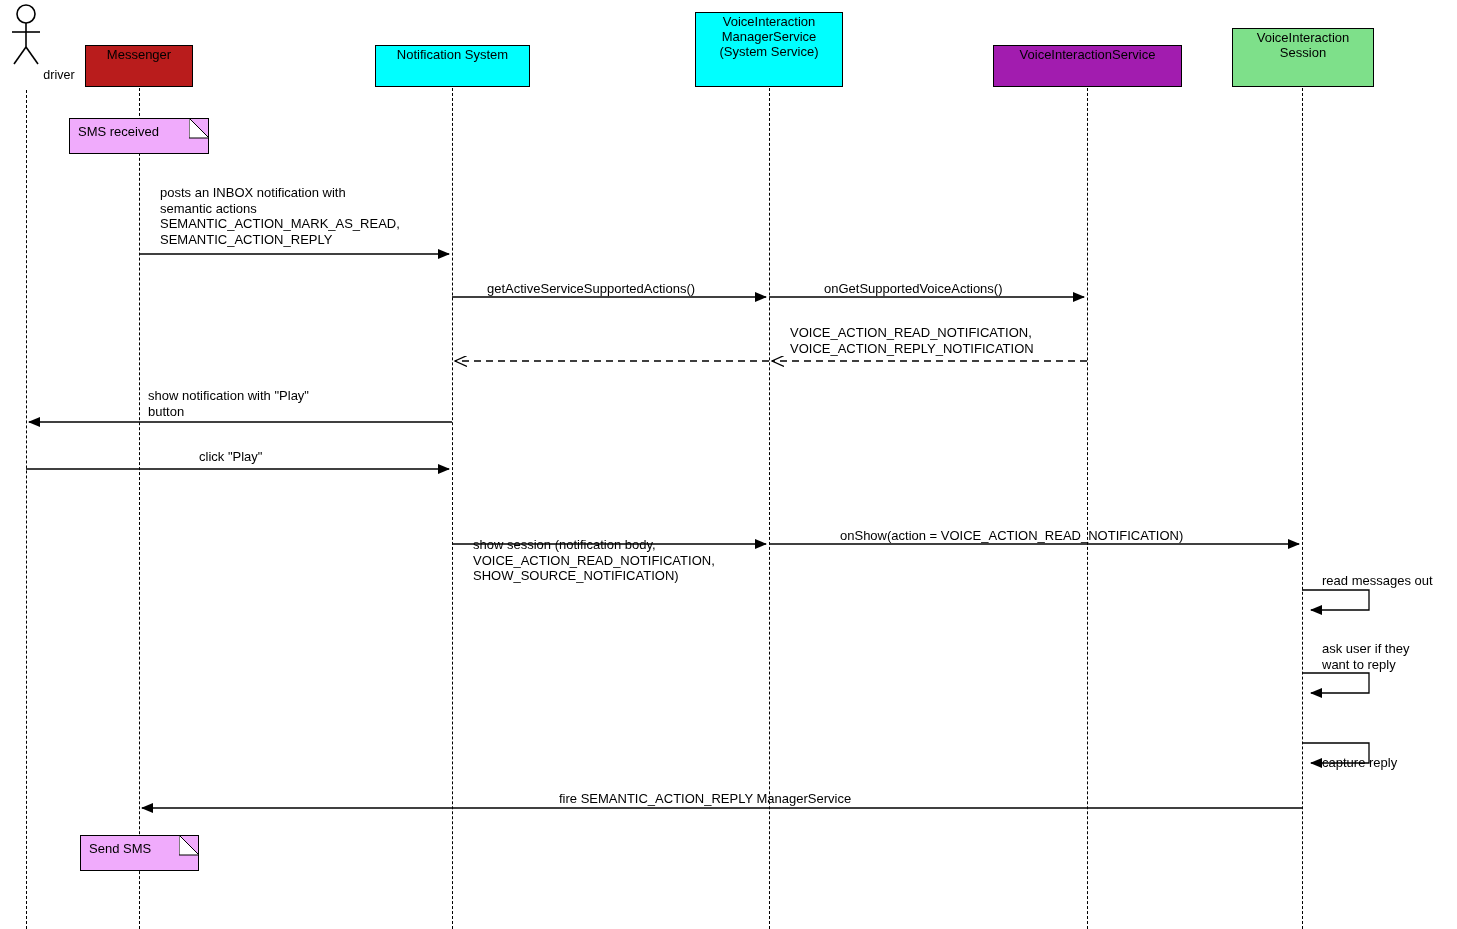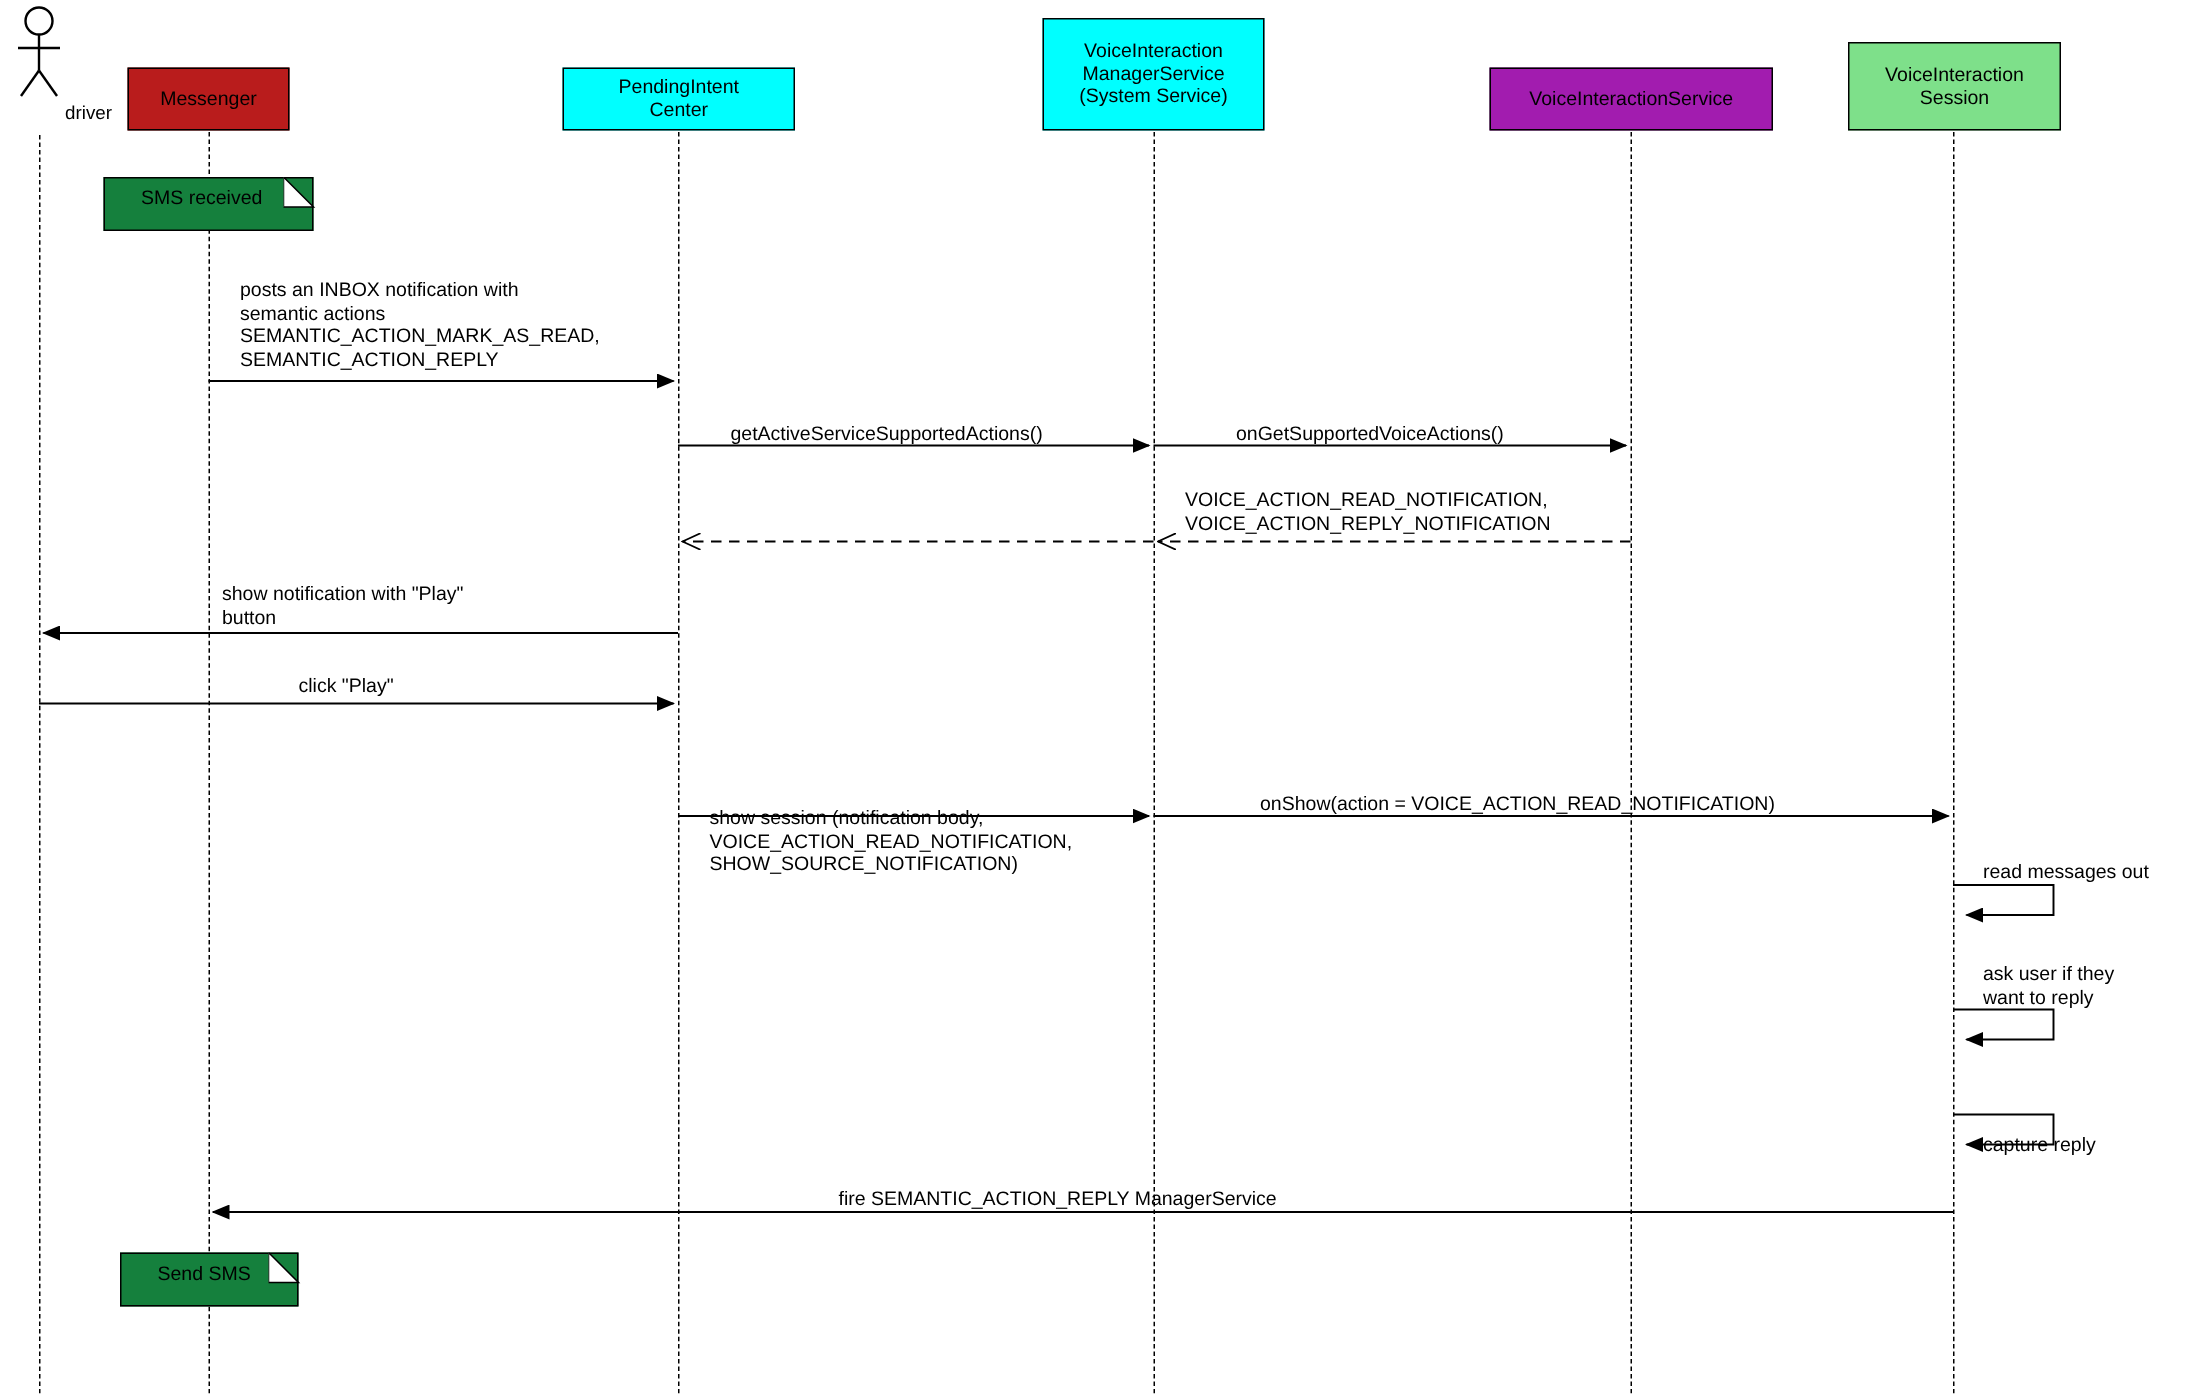--- a/index.html
+++ b/index.html
@@ -15,21 +15,20 @@
     font-size: 13px;
     color: #000000;
     overflow: hidden;
   }
   .lifeline-box {
     position: absolute;
     box-sizing: border-box;
     border: 1px solid #000000;
     text-align: center;
     display: flex;
-    align-items: center;
     justify-content: center;
     line-height: 1.15;
     padding: 2px 20px;
   }
   .lifeline-line {
     position: absolute;
     width: 0;
     border-left: 1px dashed #000000;
   }
   .actor-label {
@@ -41,22 +40,22 @@
   .msg-label {
     position: absolute;
     line-height: 1.2;
     white-space: pre;
     font-size: 13px;
   }
   .note {
     position: absolute;
     box-sizing: border-box;
     border: 1px solid #000000;
-    background: #15803d;
-    padding: 5px 24px;
+    background: #f0abfc;
+    padding: 5px 8px;
     font-size: 13px;
   }
   svg.overlay {
     position: absolute;
     left: 0; top: 0;
     width: 1457px;
     height: 929px;
     pointer-events: none;
   }
 </style>
@@ -79,21 +78,21 @@
     <line x1="26" y1="45" x2="14" y2="62" stroke="#000" stroke-width="1.6"></line>
     <line x1="26" y1="45" x2="38" y2="62" stroke="#000" stroke-width="1.6"></line>
   </svg>
   <div class="actor-label" style="left:0px; top:68px; width:54px;">driver</div>
 
   <div class="lifeline-box" style="left:85px; top:45px; width:108px; height:42px; background:#b91c1c;">
     <span>Messenger</span>
   </div>
 
   <div class="lifeline-box" style="left:375px; top:45px; width:155px; height:42px; background:#00ffff;">
-    <span>PendingIntent Center</span>
+    <span>Notification System</span>
   </div>
 
   <div class="lifeline-box" style="left:695px; top:12px; width:148px; height:75px; background:#00ffff; white-space:pre-line;">
     <span style="white-space:pre-line;">VoiceInteraction
 ManagerService
 (System Service)</span>
   </div>
 
   <div class="lifeline-box" style="left:993px; top:45px; width:189px; height:42px; background:#a21caf;">
     <span>VoiceInteractionService</span>

